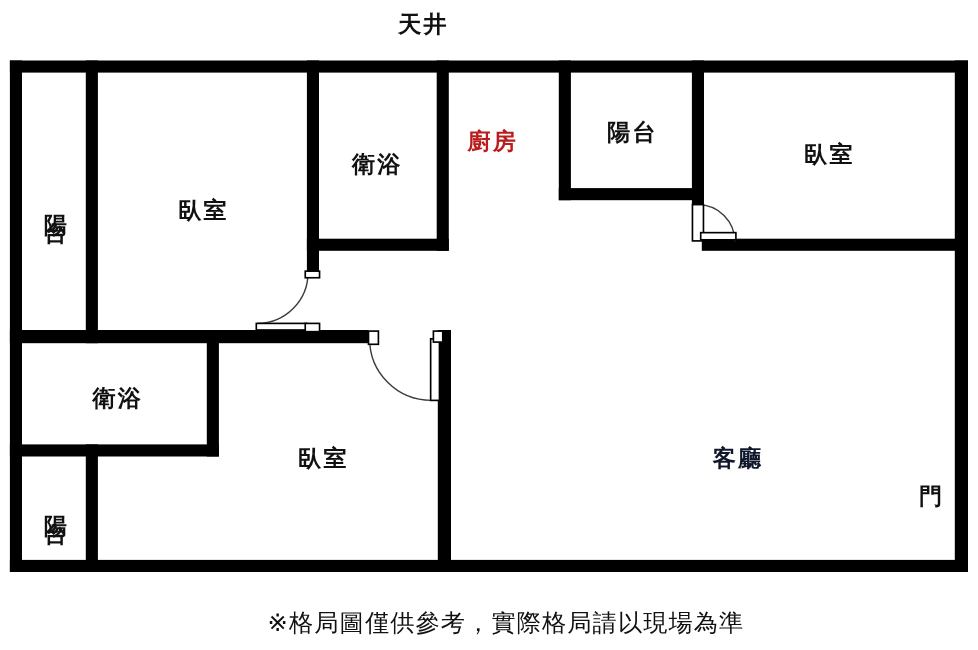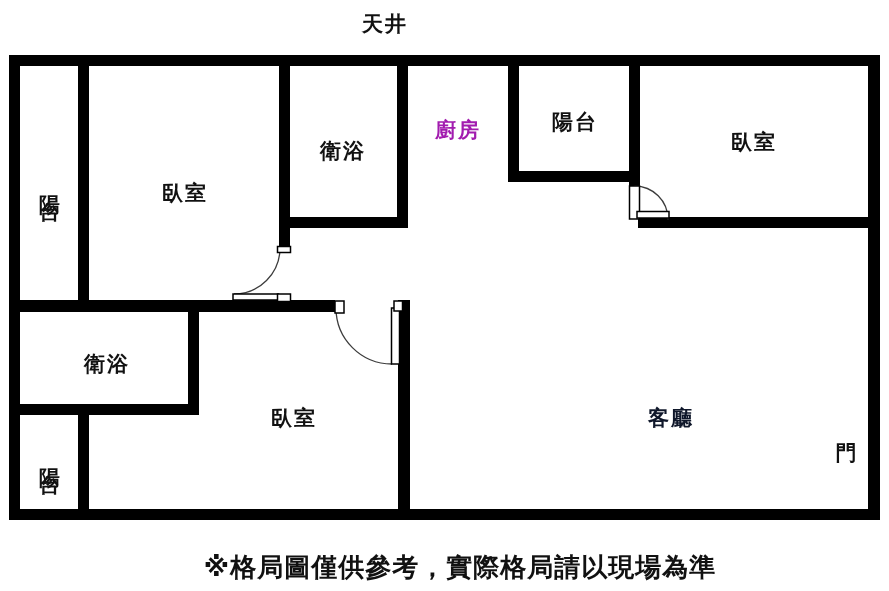--- a/index.html
+++ b/index.html
@@ -59,22 +59,22 @@
     letter-spacing: 5px;
   }
   .room-label.single {
     letter-spacing: 0;
   }
   .disclaimer {
     position: absolute;
     left: 460px;
     top: 567px;
     transform: translate(-50%, -50%);
-    font-size: 26px;
-    font-weight: bold;
+    font-size: 22px;
+    font-weight: normal;
     color: #111111;
     letter-spacing: 1px;
     white-space: nowrap;
     z-index: 10;
   }
 </style>
 </head>
 <body>
 
 <div class="stage">
@@ -120,21 +120,21 @@
         <path class="arc" d="M 634.5 186 A 33.5 33.5 0 0 1 668 219.5"></path>
         <rect class="leaf" x="629.5" y="186" width="10" height="33"></rect>
         <rect class="leaf" x="637" y="211.5" width="32" height="6.5"></rect>
       </g>
     </svg>
 
     <div class="room-label" style="left: 385px; top: 23px; color: rgb(17, 17, 17);">天井</div>
     <div class="room-label vertical" style="left: 50px; top: 184px; color: rgb(17, 17, 17);">陽台</div>
     <div class="room-label" style="left: 185px; top: 192px; color: rgb(17, 17, 17);">臥室</div>
     <div class="room-label" style="left: 343px; top: 150px; color: rgb(17, 17, 17);">衛浴</div>
-    <div class="room-label" style="left: 458px; top: 129px; color: #a21caf;">廚房</div>
+    <div class="room-label" style="left: 448px; top: 129px; color: #b91c1c;">廚房</div>
     <div class="room-label" style="left: 575px; top: 121px; color: rgb(17, 17, 17);">陽台</div>
     <div class="room-label" style="left: 754px; top: 141px; color: rgb(17, 17, 17);">臥室</div>
     <div class="room-label" style="left: 107px; top: 363px; color: rgb(17, 17, 17);">衛浴</div>
     <div class="room-label vertical" style="left: 50px; top: 457px; color: rgb(17, 17, 17);">陽台</div>
     <div class="room-label" style="left: 294px; top: 417px; color: rgb(17, 17, 17);">臥室</div>
     <div class="room-label" style="left: 671px; top: 417px; color: #0f172a;">客廳</div>
     <div class="room-label single" style="left: 846px; top: 452px; color: rgb(17, 17, 17);">門</div>
 
   </div>
 

